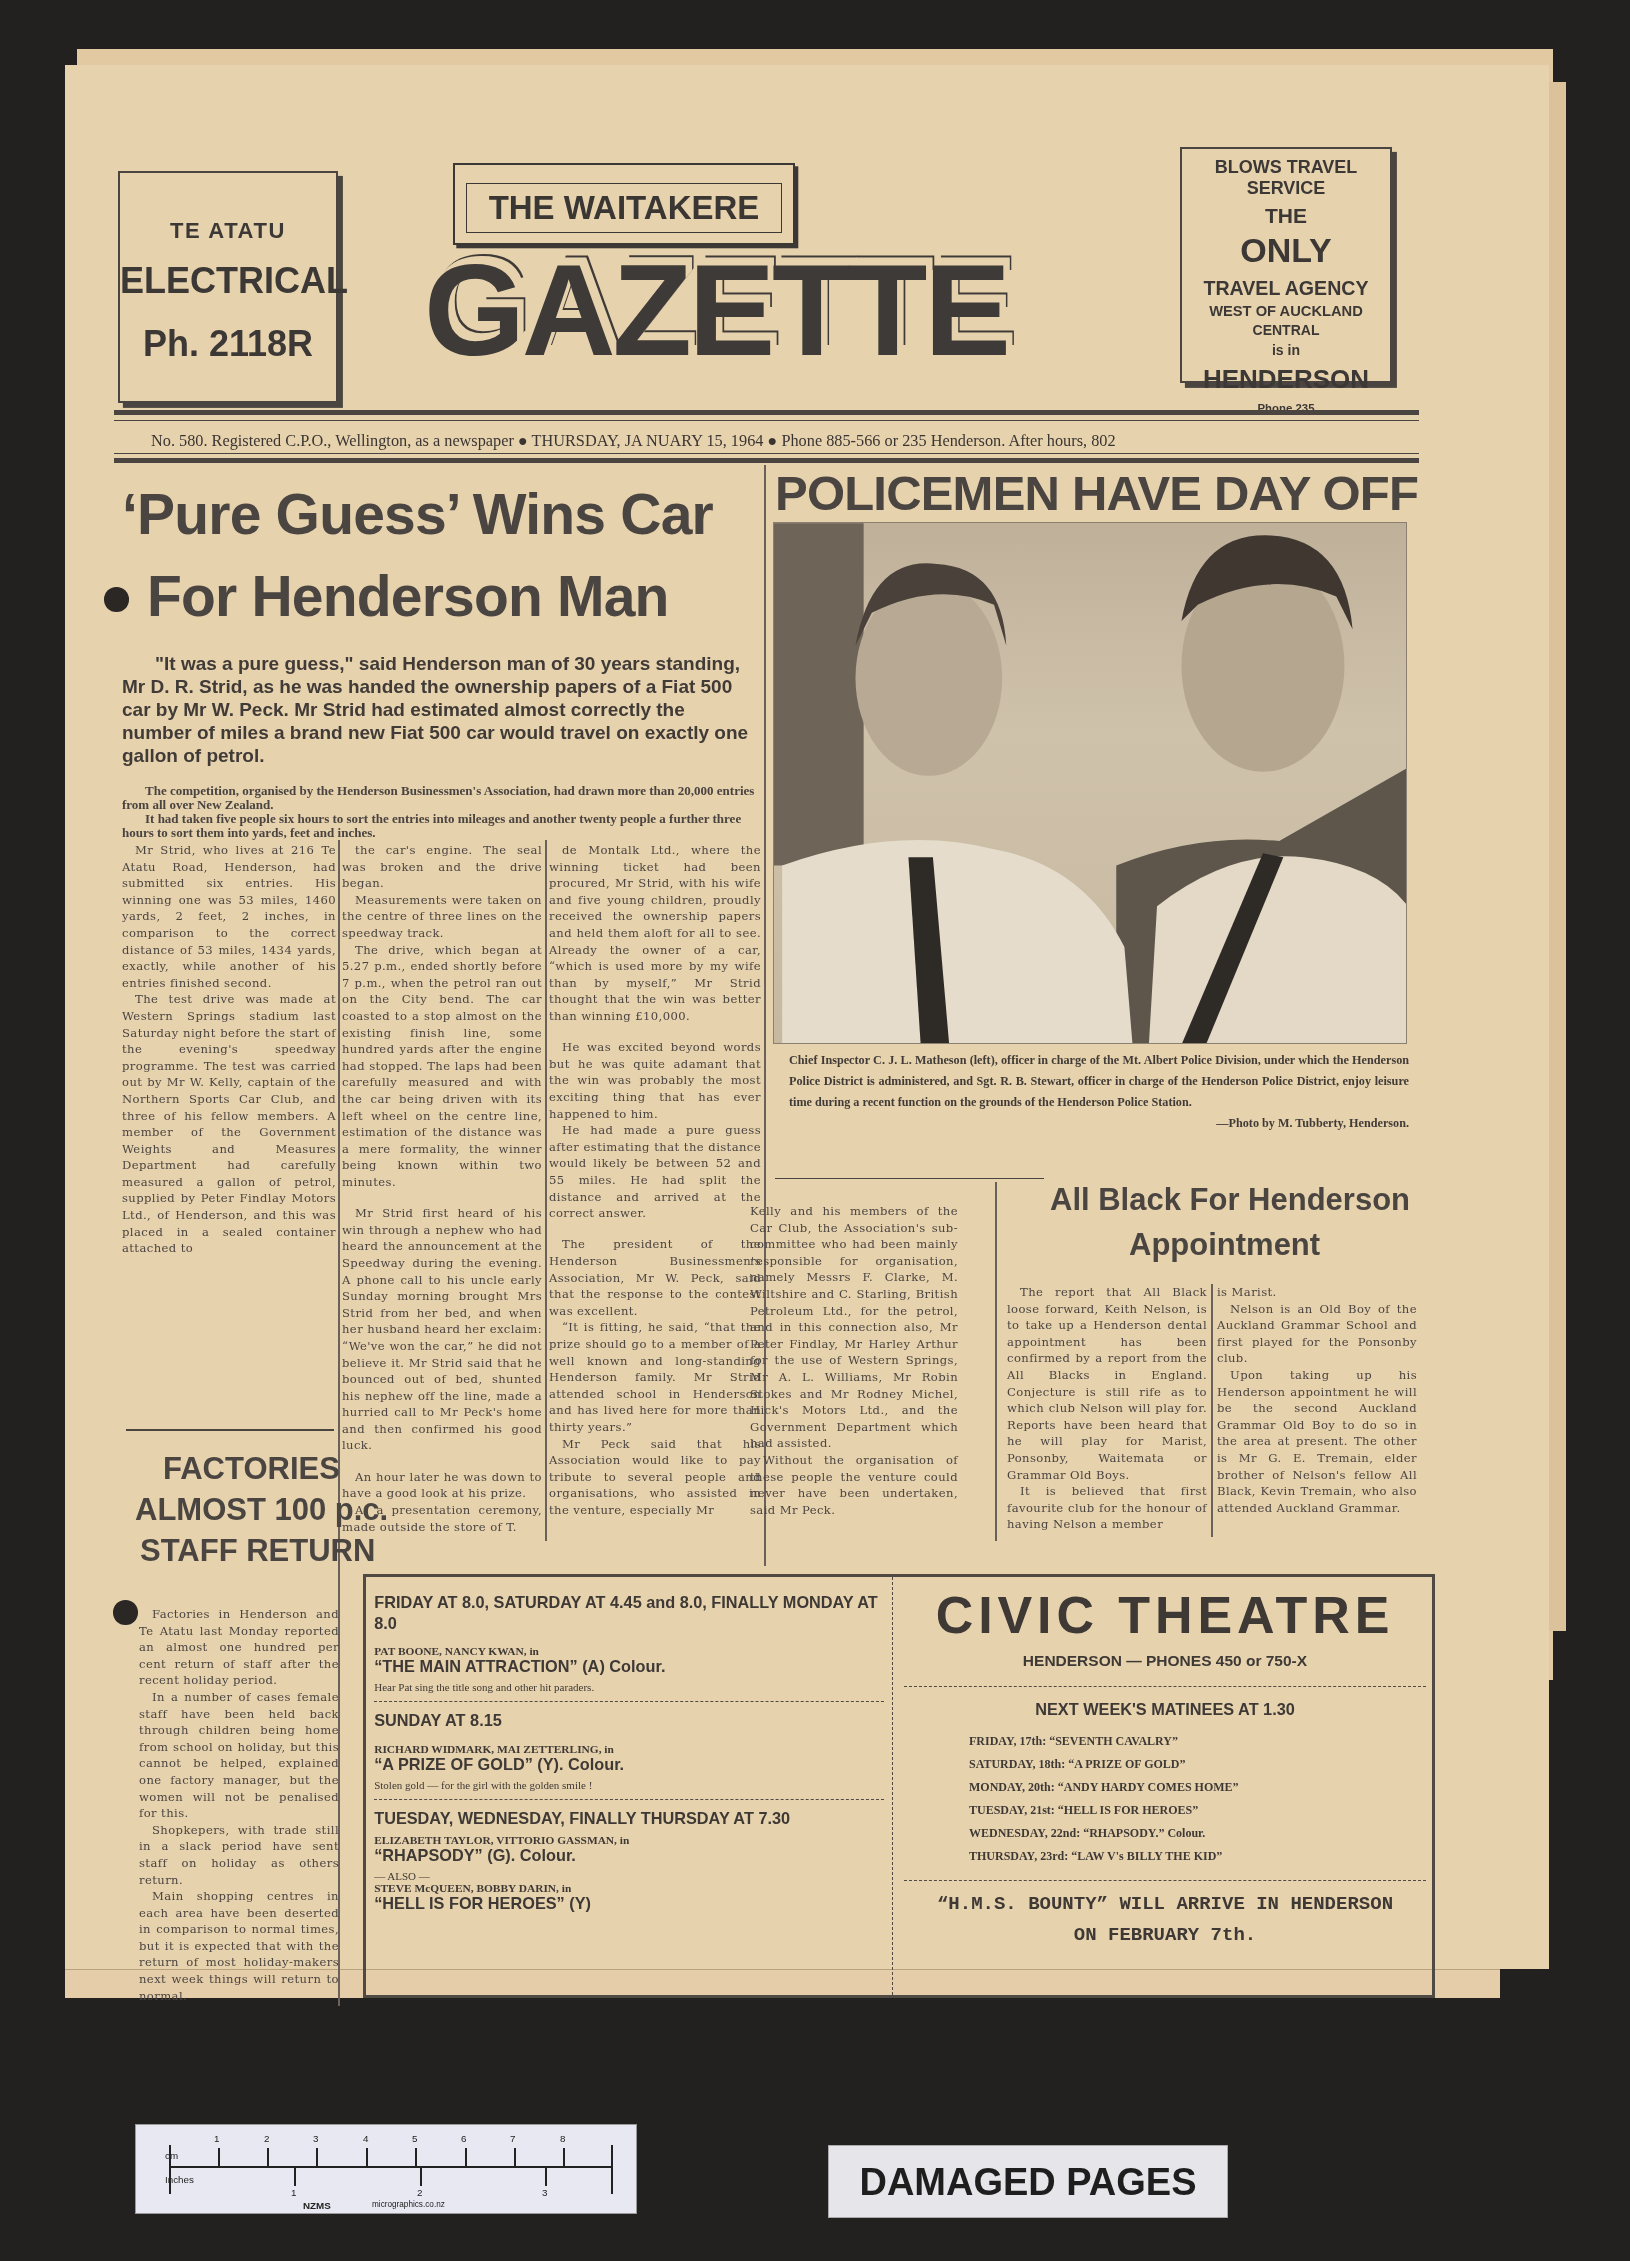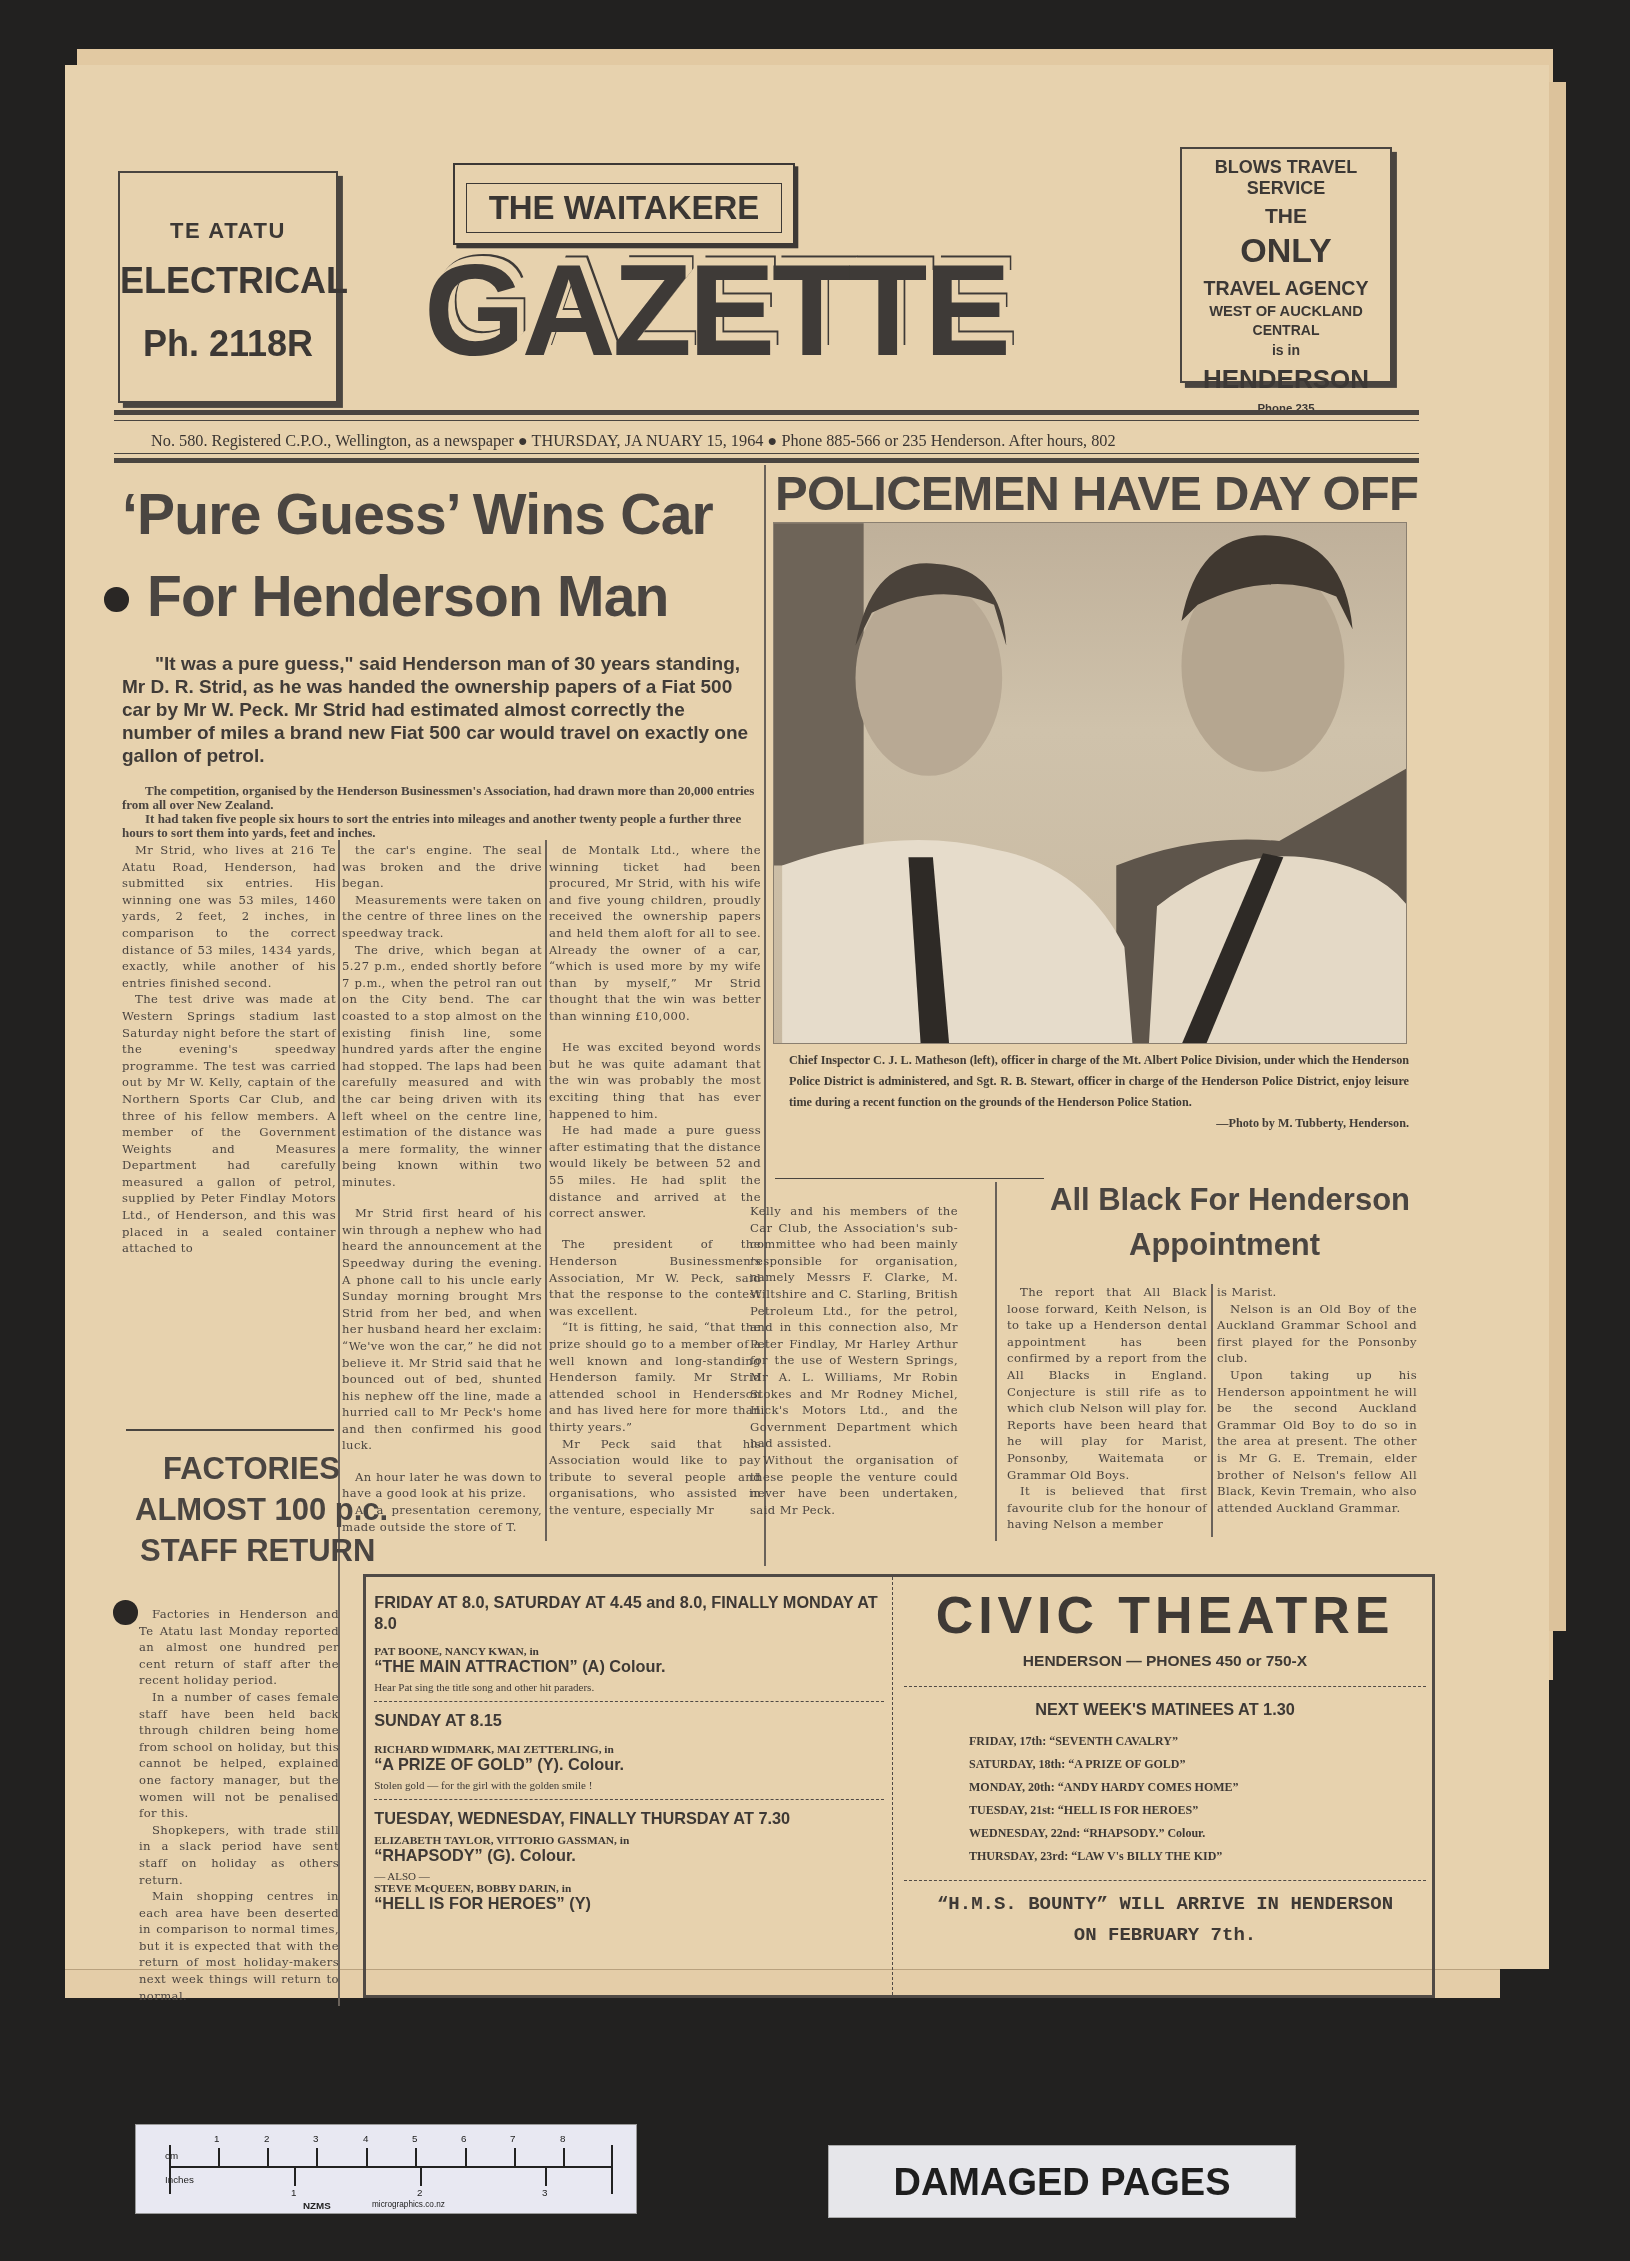--- a/index.html
+++ b/index.html
@@ -67,21 +67,21 @@
   .mat-list { text-align: left; margin: 11.4px 0 0 65px; font-family: "Liberation Serif", serif; font-weight: bold; font-size: 12px; line-height: 23px; }
   .bounty { font-family: Liberation Mono, monospace; font-weight: bold; font-size: 19px; line-height: 31px; }
 
   .punch { position: absolute; width: 24.5px; height: 24.5px; border-radius: 50%; background: #2a2725; }
 
   
   .ruler { position: absolute; left: 135px; top: 2124px; width: 502px; height: 90px; background: #e8e8f2; border: 0.8px solid #999; }
   .ruler-line { position: absolute; left: 33px; top: 41px; width: 444px; height: 2.4px; background: #222; }
   .tick { position: absolute; width: 1.6px; background: #222; }
   .ruler-lbl { position: absolute; font-family: "Liberation Sans", sans-serif; font-size: 9.8px; color: #222; }
-  .damaged { position: absolute; left: 828px; top: 2145px; width: 468px; height: 73px; background: #e6e6ea; border: 0.8px solid #aaa; font-family: "Liberation Sans", sans-serif; font-weight: bold; font-size: 38px; text-align: center; line-height: 73px; color: #1e1e1e; }
+  .damaged { position: absolute; left: 828px; top: 2145px; width: 400px; height: 73px; background: #e6e6ea; border: 0.8px solid #aaa; font-family: "Liberation Sans", sans-serif; font-weight: bold; font-size: 38px; text-align: center; line-height: 73px; color: #1e1e1e; }
 </style>
 </head>
 <body>
 
 <div class="sheet-back"></div>
 <div class="sheet-back2"></div>
 <div class="page"></div>
 <div class="page-foot"></div>
 
 <div class="ad-box ad-left cond">

